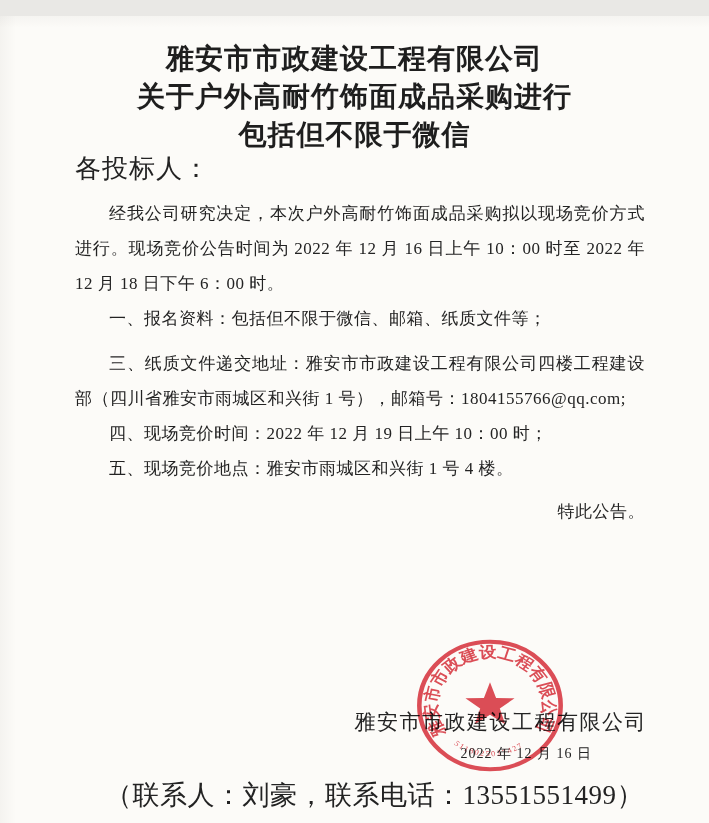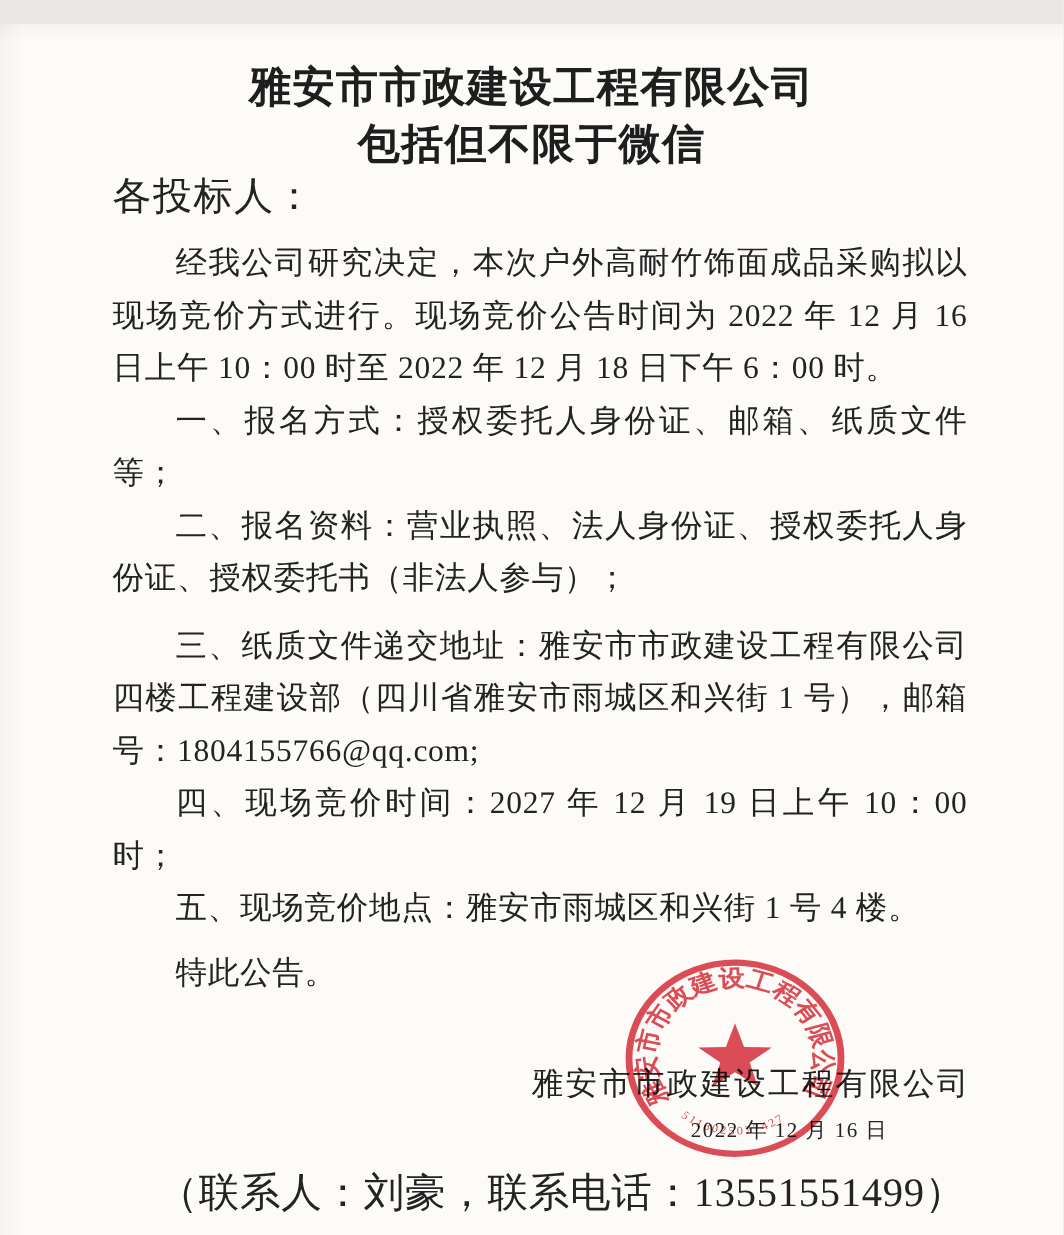--- a/index.html
+++ b/index.html
@@ -27,30 +27,30 @@
   }
   .content { margin: 0 64px 0 75px; }
   .salutation {
     margin: 0;
     font-size: 26px;
     line-height: 30px;
     letter-spacing: 1px;
   }
   .para {
     margin: 0;
-    font-size: 21px;
+    font-size: 17px;
     line-height: 35px;
     letter-spacing: 0.5px;
     text-align: justify;
     text-justify: inter-character;
     text-indent: 2em;
   }
   .para.intro   { margin-top: 12px; }
   .para.gap-top { margin-top: 10px; }
-  .para.closing { margin-top: 8px; text-align: left; }
+  .para.closing { margin-top: 8px; text-align: right; }
   .sig-company {
     position: absolute;
     top: 692px; right: 62px;
     font-size: 21px; letter-spacing: 1.5px;
     white-space: nowrap;
   }
   .sig-date {
     position: absolute;
     top: 729px; right: 117px;
     font-size: 14px; letter-spacing: 1px;
@@ -81,30 +81,30 @@
     letter-spacing: 2.2px;
   }
 </style>
 </head>
 <body>
 
 <div class="page">
 
   <div class="title-block">
     <div>雅安市市政建设工程有限公司</div>
+    <div>关于户外高耐竹饰面成品采购进行</div>
     <div>包括但不限于微信</div>
   </div>
 
   <div class="content">
     <p class="salutation">各投标人：</p>
     <p class="para intro">经我公司研究决定，本次户外高耐竹饰面成品采购拟以现场竞价方式进行。现场竞价公告时间为 2022 年 12 月 16 日上午 10：00 时至 2022 年 12 月 18 日下午 6：00 时。</p>
-    <p class="para">一、报名方式：授权委托人身份证、邮箱、纸质文件等；</p>
-    <p class="para">二、报名资料：营业执照、法人身份证、授权委托人身份证、授权委托书（非法人参与）；</p>
+    <p class="para">一、报名资料：包括但不限于微信、邮箱、纸质文件等；</p>
     <p class="para gap-top">三、纸质文件递交地址：雅安市市政建设工程有限公司四楼工程建设部（四川省雅安市雨城区和兴街 1 号），邮箱号：1804155766@qq.com;</p>
-    <p class="para">四、现场竞价时间：2027 年 12 月 19 日上午 10：00 时；</p>
+    <p class="para">四、现场竞价时间：2022 年 12 月 19 日上午 10：00 时；</p>
     <p class="para">五、现场竞价地点：雅安市雨城区和兴街 1 号 4 楼。</p>
     <p class="para closing">特此公告。</p>
   </div>
 
   <div class="sig-company">雅安市市政建设工程有限公司</div>
   <div class="sig-date">2022 年 12 月 16 日</div>
   <div class="contact-line">（联系人：刘豪，联系电话：13551551499）</div>
 
   <svg class="seal" viewBox="0 0 200 200" preserveAspectRatio="none" aria-hidden="true">
     <circle cx="100" cy="100" r="93" fill="none" stroke-width="6" stroke="#db3f49"></circle>

